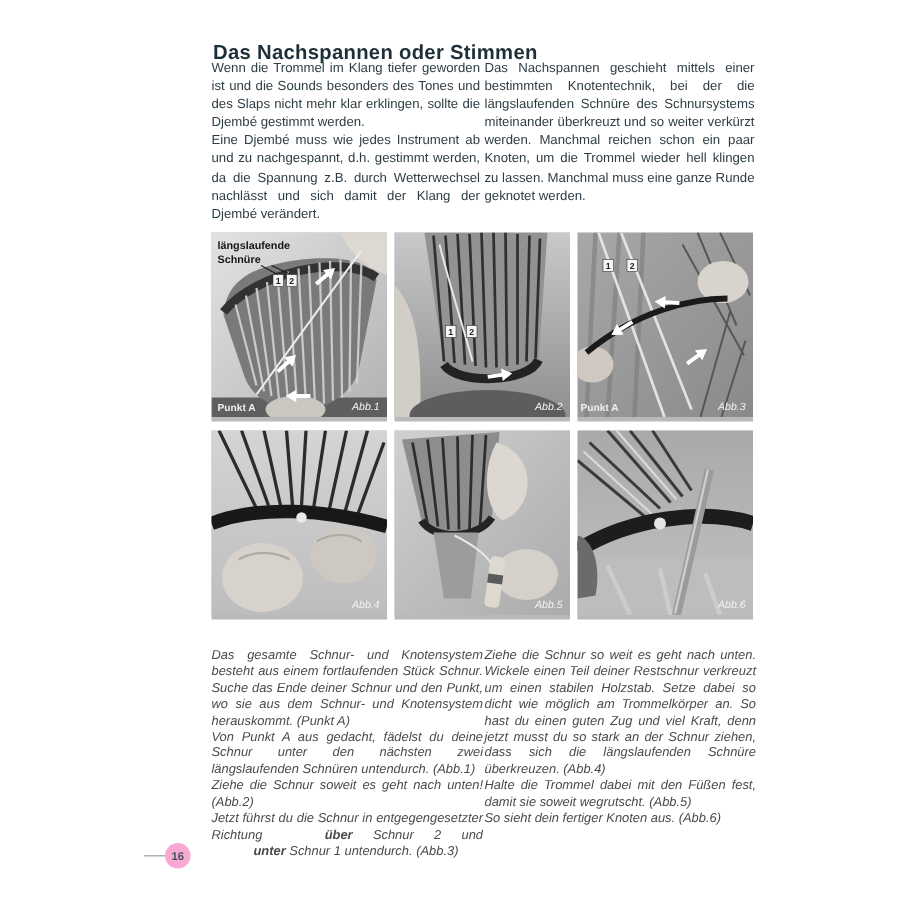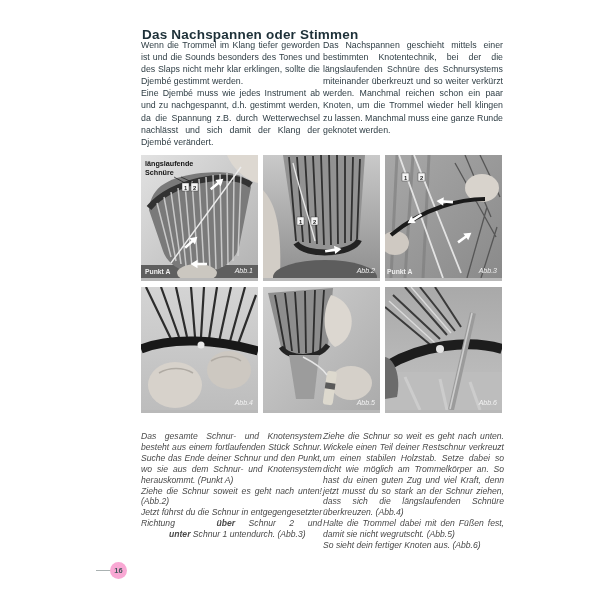--- a/index.html
+++ b/index.html
@@ -203,23 +203,24 @@
     <circle cx="55" cy="62" r="4" fill="#e4e4e4"></circle>
     <path d="M0,70 C10,72 16,90 12,110 L0,112 Z" fill="#6b6b6b"></path>
     <path d="M88,26 L66,123" stroke="#9b9b9b" stroke-width="6"></path>
     <path d="M87,26 L65,122" stroke="#cdcdcd" stroke-width="1.6"></path>
     <text x="112" y="118" text-anchor="end" class="cap">Abb.6</text>
   </svg>
 </div>
 
 <div id="instr-left" class="col instr">
     <div><span>Das gesamte Schnur- und Knotensystem besteht aus einem fortlaufenden Stück Schnur. Suche das Ende deiner Schnur und den Punkt, wo sie aus dem Schnur- und Knotensystem herauskommt. (Punkt A)</span></div>
+    <div><span>Von Punkt A aus gedacht, fädelst du deine Schnur unter den nächsten zwei längslaufenden Schnüren untendurch. (Abb.1)</span></div>
     <div><span>Ziehe die Schnur soweit es geht nach unten! (Abb.2)</span></div>
     <div><span>Jetzt führst du die Schnur in entgegengesetzter Richtung </span><span class="b">über</span><span> Schnur 2 und </span><span class="b">unter</span><span> Schnur 1 untendurch. (Abb.3)</span></div>
   </div>
 <div id="instr-right" class="col instr">
     <div><span>Ziehe die Schnur so weit es geht nach unten. Wickele einen Teil deiner Restschnur verkreuzt um einen stabilen Holzstab. Setze dabei so dicht wie möglich am Trommelkörper an. So hast du einen guten Zug und viel Kraft, denn jetzt musst du so stark an der Schnur ziehen, dass sich die längslaufenden Schnüre überkreuzen. (Abb.4)</span></div>
-    <div><span>Halte die Trommel dabei mit den Füßen fest, damit sie nicht wegrutscht. (Abb.5)</span></div>
+    <div><span>Halte die Trommel dabei mit den Füßen fest, damit sie soweit wegrutscht. (Abb.5)</span></div>
     <div><span>So sieht dein fertiger Knoten aus. (Abb.6)</span></div>
   </div>
 
 <div class="pageline"></div>
 <div class="pagenum">16</div>
 
 </body></html>

